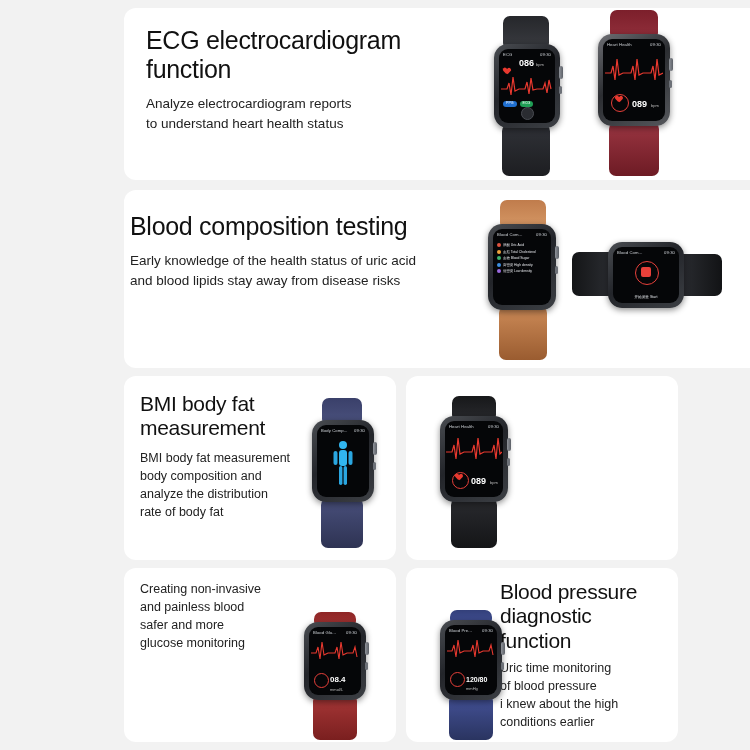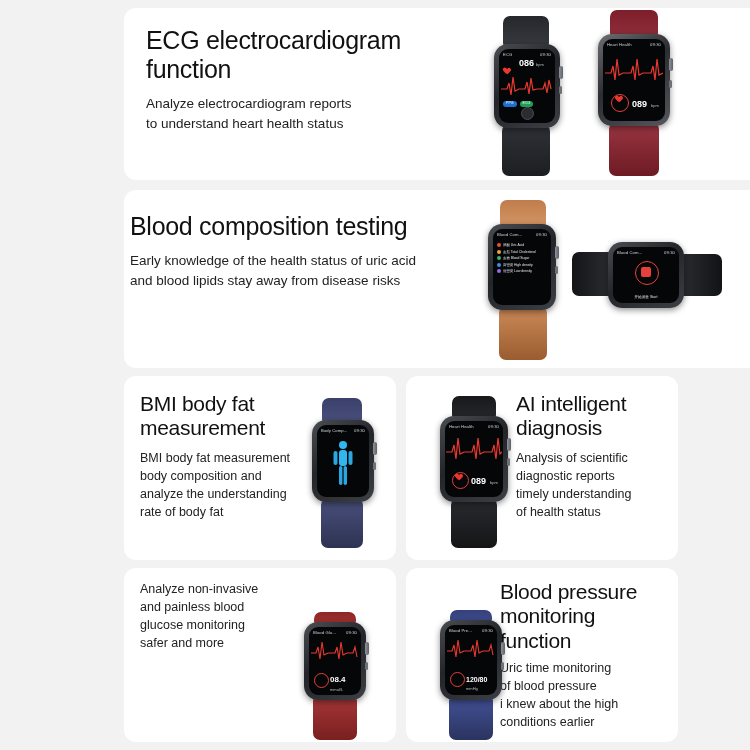--- a/index.html
+++ b/index.html
@@ -264,21 +264,21 @@
         </div>
       </div>
     </div>
   </div>
 
   <div class="card" id="card-bmi">
     <div class="txt">
       <div class="headline small">BMI body fat measurement</div>
       <div class="body-text tiny">BMI body fat measurement</div>
       <div class="body-text tiny">body composition and</div>
-      <div class="body-text tiny">analyze the understanding</div>
+      <div class="body-text tiny">analyze the distribution</div>
       <div class="body-text tiny">rate of body fat</div>
     </div>
     <div class="ph">
       <div class="watch" style="left:0;top:0;width:96px;height:150px;">
         <div class="strap" style="left:26px;top:0px;width:40px;height:28px;background:linear-gradient(180deg,#3a406a,#4c537f);"></div>
         <div class="strap" style="left:25px;top:100px;width:42px;height:50px;background:linear-gradient(180deg,#49507c,#2e3353);"></div>
         <div class="case" style="left:16px;top:22px;width:62px;height:82px;"></div>
         <div class="crown" style="left:77px;top:44px;"></div>
         <div class="btn2" style="left:77px;top:64px;"></div>
         <div class="screen" style="left:21px;top:27px;width:52px;height:72px;">
@@ -293,27 +293,20 @@
             <rect x="16.5" y="11" width="4" height="14" rx="2" fill="#2aa6e0"></rect>
             <rect x="7" y="26" width="3.4" height="19" rx="1.7" fill="#2aa6e0"></rect>
             <rect x="11.6" y="26" width="3.4" height="19" rx="1.7" fill="#2aa6e0"></rect>
           </svg>
         </div>
       </div>
     </div>
   </div>
 
   <div class="card" id="card-ai">
-    <div class="txt">
-      <div class="headline small">AI intelligent diagnosis</div>
-      <div class="body-text tiny">Analysis of scientific</div>
-      <div class="body-text tiny">diagnostic reports</div>
-      <div class="body-text tiny">timely understanding</div>
-      <div class="body-text tiny">of health status</div>
-    </div>
     <div class="ph">
       <div class="watch" style="left:0;top:0;width:110px;height:152px;">
         <div class="strap" style="left:30px;top:0px;width:44px;height:26px;background:linear-gradient(180deg,#17181a,#2a2b2f);"></div>
         <div class="strap" style="left:29px;top:102px;width:46px;height:50px;background:linear-gradient(180deg,#2a2b2f,#141517);"></div>
         <div class="case" style="left:18px;top:20px;width:68px;height:86px;"></div>
         <div class="crown" style="left:85px;top:42px;"></div>
         <div class="btn2" style="left:85px;top:62px;"></div>
         <div class="screen" style="left:23px;top:25px;width:58px;height:76px;">
           <div class="sc-top">
             <span>Heart Health</span>
@@ -326,24 +319,24 @@
           <div style="position:absolute;left:11px;bottom:12px;"><span class="heart"></span></div>
           <div class="bignum" style="bottom:11px;left:26px;">089</div>
           <div class="unit" style="bottom:12px;left:45px;">bpm</div>
         </div>
       </div>
     </div>
   </div>
 
   <div class="card" id="card-glucose">
     <div class="txt">
-      <div class="body-text tiny">Analyze non-invasive</div>
+      <div class="body-text tiny">Creating non-invasive</div>
       <div class="body-text tiny">and painless blood</div>
+      <div class="body-text tiny">safer and more</div>
       <div class="body-text tiny">glucose monitoring</div>
-      <div class="body-text tiny">safer and more</div>
 
     </div>
     <div class="ph">
       <div class="watch" style="left:0;top:0;width:106px;height:128px;">
         <div class="strap" style="left:28px;top:0px;width:42px;height:16px;background:linear-gradient(180deg,#8e2626,#a73636);"></div>
         <div class="strap" style="left:27px;top:82px;width:44px;height:46px;background:linear-gradient(180deg,#a93838,#7a1f1f);"></div>
         <div class="case" style="left:18px;top:10px;width:62px;height:78px;"></div>
         <div class="crown" style="left:79px;top:30px;"></div>
         <div class="btn2" style="left:79px;top:50px;"></div>
         <div class="screen" style="left:23px;top:15px;width:52px;height:68px;">
@@ -357,21 +350,21 @@
           <div class="ring" style="left:5px;bottom:7px;width:13px;height:13px;"></div>
           <div class="bignum" style="bottom:11px;left:21px;font-size:8px;">08.4</div>
           <div class="unit" style="bottom:3px;left:21px;">mmol/L</div>
         </div>
       </div>
     </div>
   </div>
 
   <div class="card" id="card-bp">
     <div class="txt">
-      <div class="headline small">Blood pressure monitoring function</div>
+      <div class="headline small">Blood pressure diagnostic function</div>
       <div class="body-text tiny">Uric time monitoring</div>
       <div class="body-text tiny">of blood pressure</div>
       <div class="body-text tiny">i knew about the high</div>
       <div class="body-text tiny">conditions earlier</div>
     </div>
     <div class="ph">
       <div class="watch" style="left:0;top:0;width:110px;height:130px;">
         <div class="strap" style="left:30px;top:0px;width:42px;height:16px;background:linear-gradient(180deg,#33407a,#45539a);"></div>
         <div class="strap" style="left:29px;top:84px;width:44px;height:46px;background:linear-gradient(180deg,#45539a,#2a3460);"></div>
         <div class="case" style="left:20px;top:10px;width:62px;height:80px;"></div>

